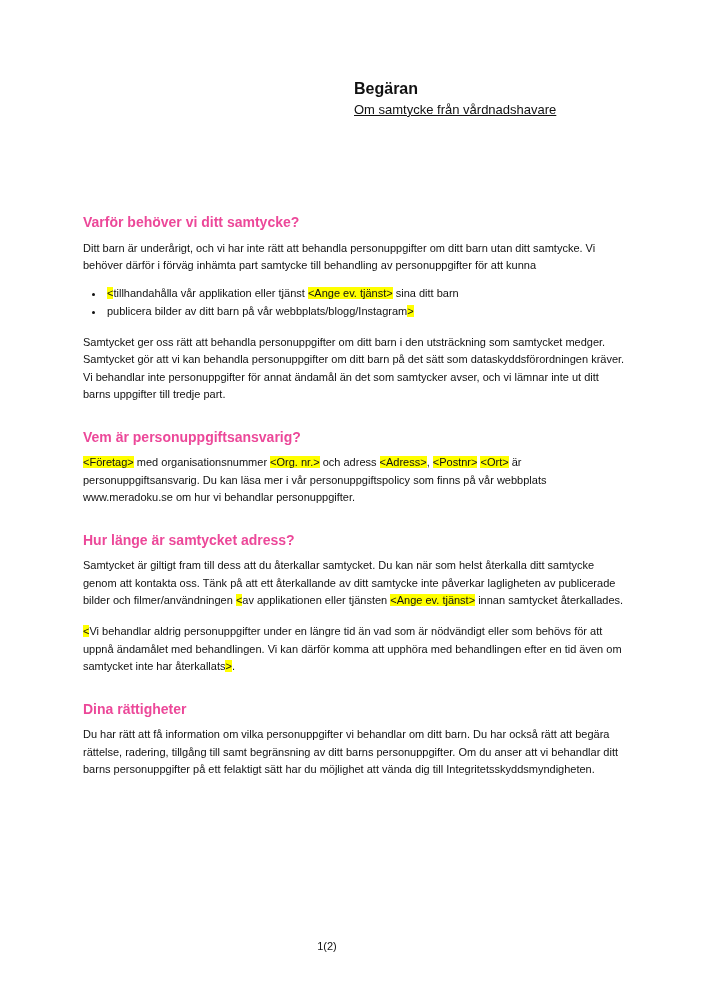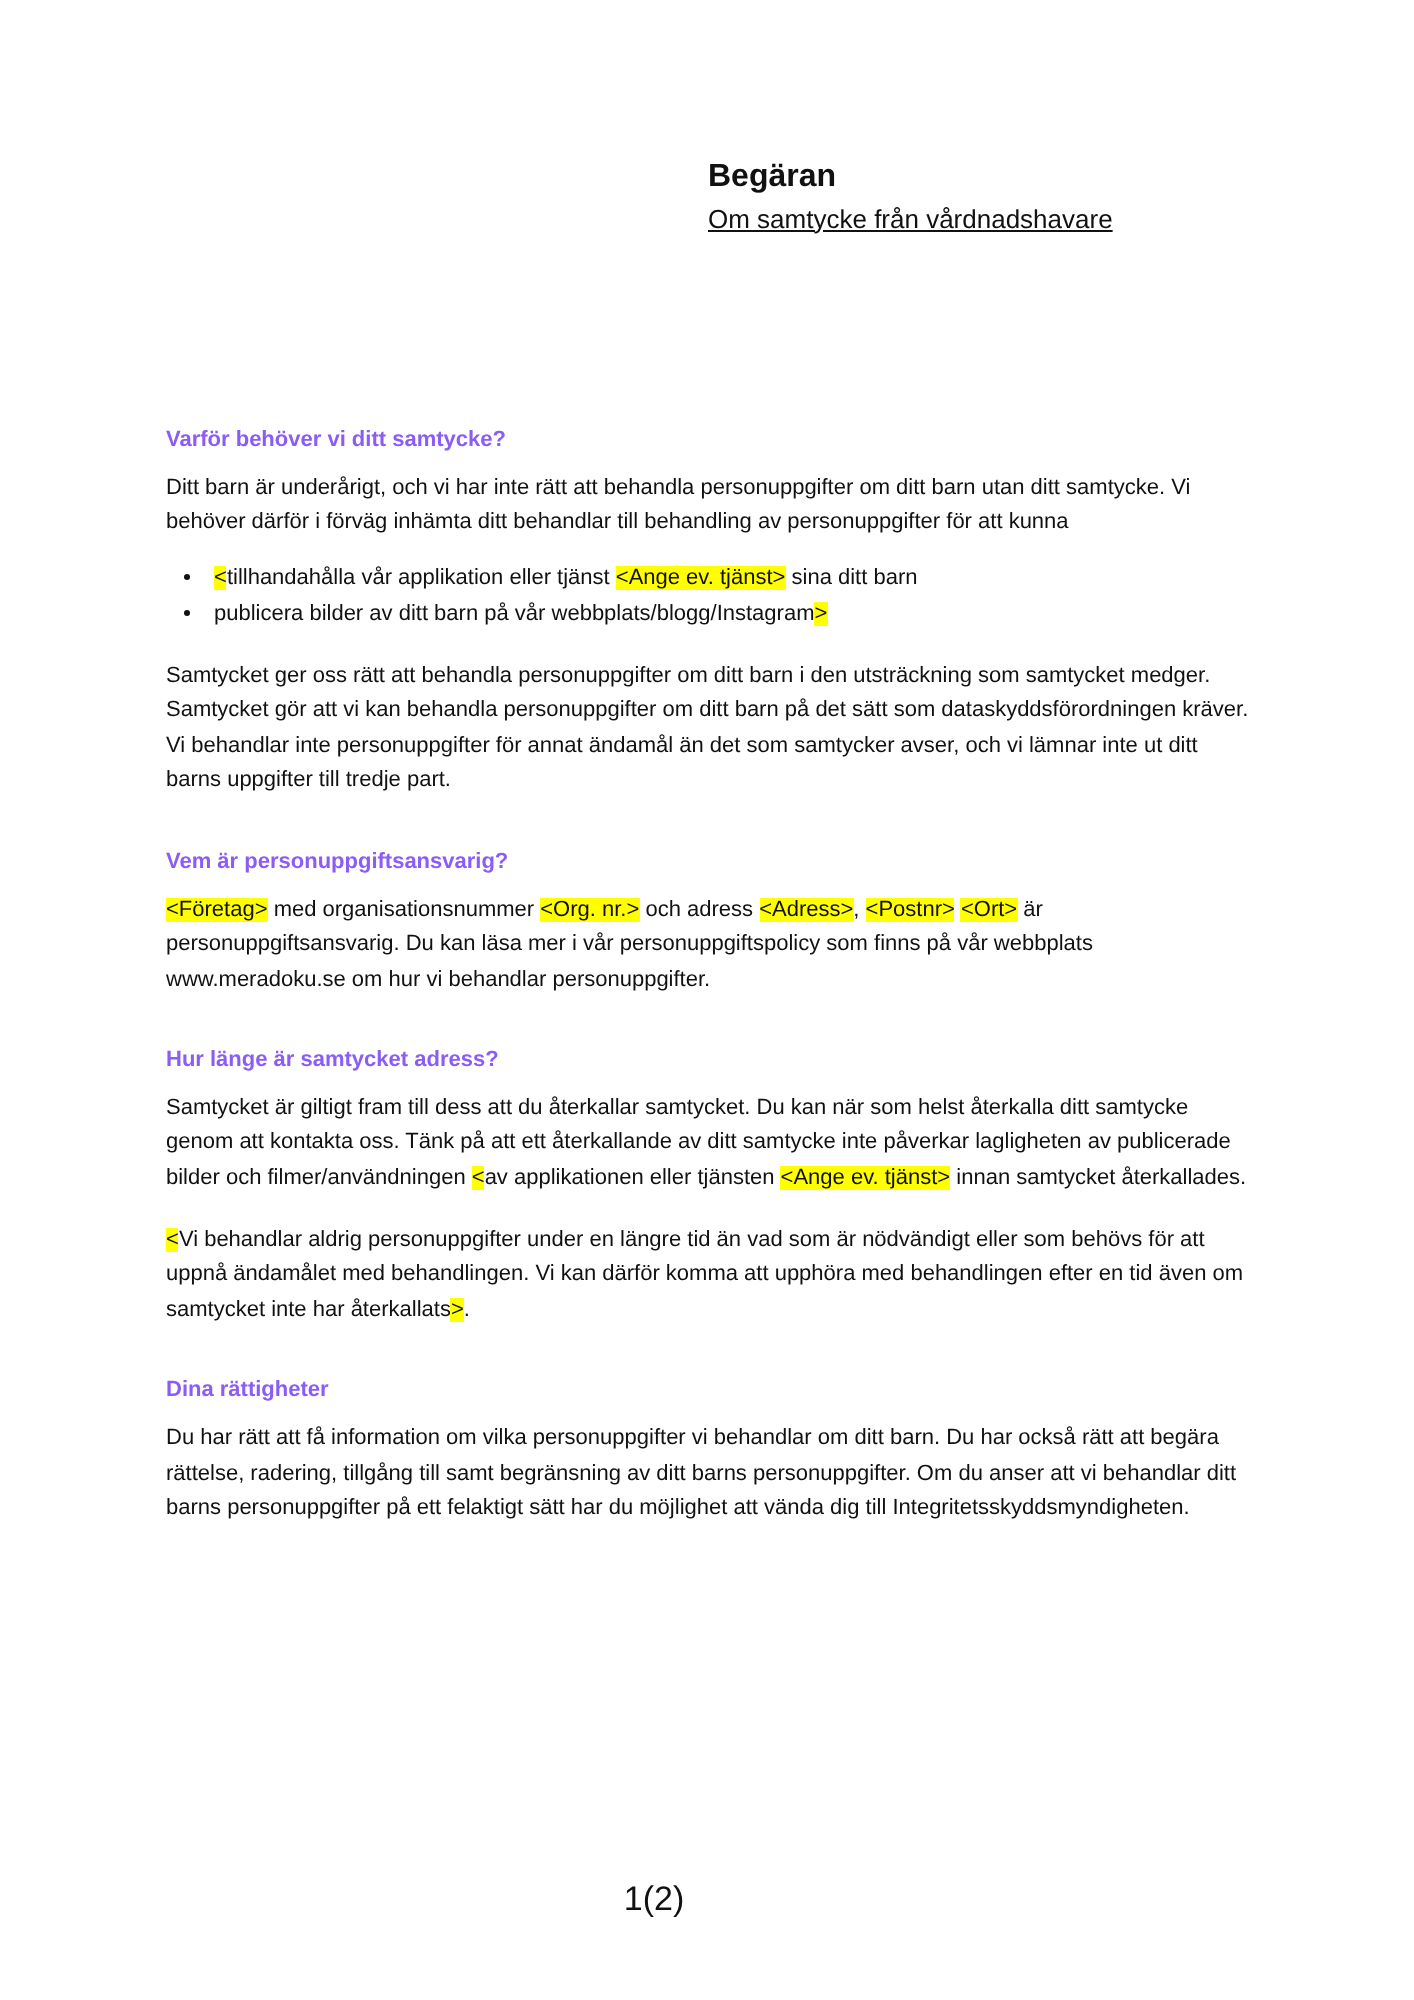--- a/index.html
+++ b/index.html
@@ -35,25 +35,25 @@
   }
   .doc-body {
     position: absolute;
     left: 83px;
     top: 214px;
     width: 543px;
     font-size: 11px;
     line-height: 17.5px;
   }
   .doc-body h2 {
-    font-size: 11px;
+    font-size: 14px;
     font-weight: bold;
     margin: 25px 0 8px 0;
     line-height: 1.25;
-    color: #8b5cf6;
+    color: #ec4899;
   }
   .doc-body h2:first-child {
     margin-top: 0;
   }
   .doc-body p {
     margin: 0 0 13.5px 0;
   }
   .doc-body ul {
     margin: -3px 0 13.5px 0;
     padding-left: 22px;
@@ -65,36 +65,36 @@
   }
   .hl {
     background: #ffff00;
   }
   .doc-footer {
     position: absolute;
     left: 0;
     right: 0;
     top: 940px;
     text-align: center;
-    font-size: 17px;
+    font-size: 11px;
     color: #111111;
   }
 </style>
 </head>
 <body>
 
 <div class="page">
   <div class="letterhead">
     <div class="doc-title">Begäran</div>
     <div class="doc-subtitle">Om samtycke från vårdnadshavare</div>
   </div>
 
   <div class="doc-body">
       <h2>Varför behöver vi ditt samtycke?</h2>
-      <p><span>Ditt barn är underårigt, och vi har inte rätt att behandla personuppgifter om ditt barn utan ditt samtycke. Vi behöver därför i förväg inhämta ditt behandlar till behandling av personuppgifter för att kunna</span></p>
+      <p><span>Ditt barn är underårigt, och vi har inte rätt att behandla personuppgifter om ditt barn utan ditt samtycke. Vi behöver därför i förväg inhämta part samtycke till behandling av personuppgifter för att kunna</span></p>
       <ul>
         <li><span class="hl">&lt;</span><span>tillhandahålla vår applikation eller tjänst </span><span class="hl">&lt;Ange ev. tjänst&gt;</span><span> sina ditt barn</span></li>
         <li><span>publicera bilder av ditt barn på vår webbplats/blogg/Instagram</span><span class="hl">&gt;</span></li>
       </ul>
       <p><span>Samtycket ger oss rätt att behandla personuppgifter om ditt barn i den utsträckning som samtycket medger. Samtycket gör att vi kan behandla personuppgifter om ditt barn på det sätt som dataskyddsförordningen kräver. Vi behandlar inte personuppgifter för annat ändamål än det som samtycker avser, och vi lämnar inte ut ditt barns uppgifter till tredje part.</span></p>
       <h2>Vem är personuppgiftsansvarig?</h2>
       <p><span class="hl">&lt;Företag&gt;</span><span> med organisationsnummer </span><span class="hl">&lt;Org. nr.&gt;</span><span> och adress </span><span class="hl">&lt;Adress&gt;</span><span>, </span><span class="hl">&lt;Postnr&gt;</span><span> </span><span class="hl">&lt;Ort&gt;</span><span> är personuppgiftsansvarig. Du kan läsa mer i vår personuppgiftspolicy som finns på vår webbplats www.meradoku.se om hur vi behandlar personuppgifter.</span></p>
       <h2>Hur länge är samtycket adress?</h2>
       <p><span>Samtycket är giltigt fram till dess att du återkallar samtycket. Du kan när som helst återkalla ditt samtycke genom att kontakta oss. Tänk på att ett återkallande av ditt samtycke inte påverkar lagligheten av publicerade bilder och filmer/användningen </span><span class="hl">&lt;</span><span>av applikationen eller tjänsten </span><span class="hl">&lt;Ange ev. tjänst&gt;</span><span> innan samtycket återkallades.</span></p>
       <p><span class="hl">&lt;</span><span>Vi behandlar aldrig personuppgifter under en längre tid än vad som är nödvändigt eller som behövs för att uppnå ändamålet med behandlingen. Vi kan därför komma att upphöra med behandlingen efter en tid även om samtycket inte har återkallats</span><span class="hl">&gt;</span><span>.</span></p>

